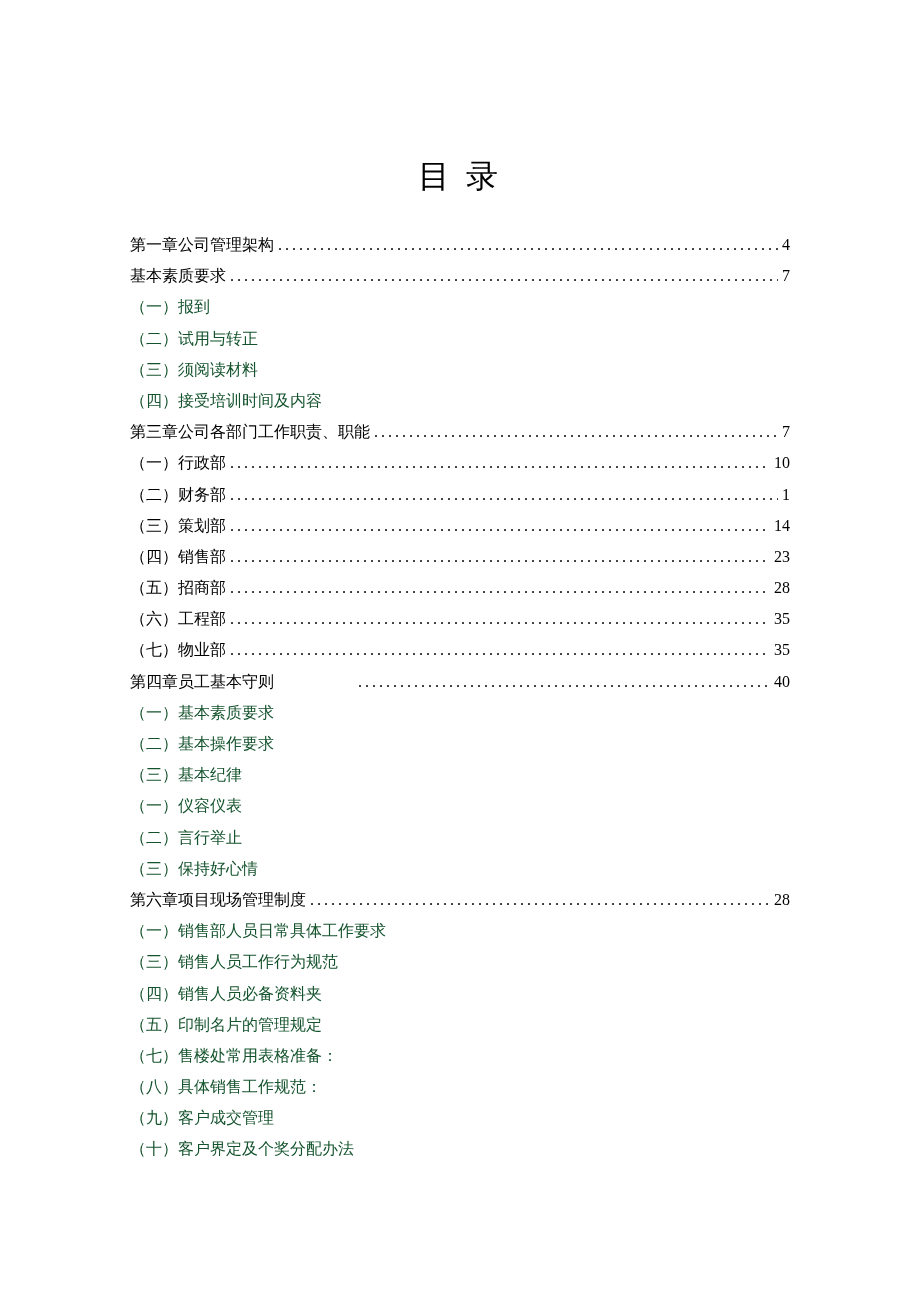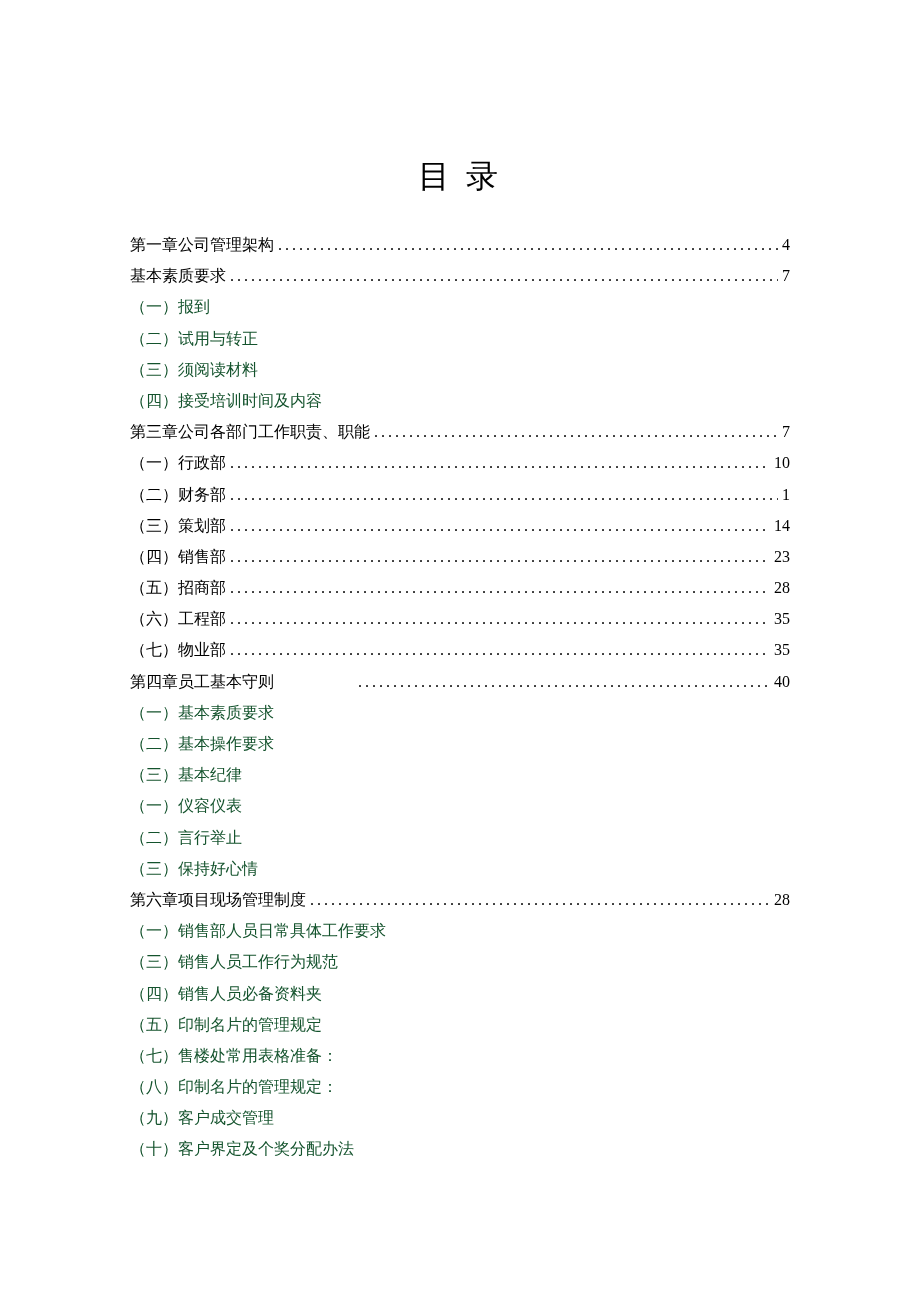--- a/index.html
+++ b/index.html
@@ -128,16 +128,16 @@
     <div class="toc-line">
       <span class="toc-label">第六章项目现场管理制度</span>
       <span class="dots"></span>
       <span class="page-num">28</span>
     </div>
     <div class="sub-line">（一）销售部人员日常具体工作要求</div>
     <div class="sub-line">（三）销售人员工作行为规范</div>
     <div class="sub-line">（四）销售人员必备资料夹</div>
     <div class="sub-line">（五）印制名片的管理规定</div>
     <div class="sub-line">（七）售楼处常用表格准备：</div>
-    <div class="sub-line">（八）印制名片的管理规定：</div>
+    <div class="sub-line">（八）具体销售工作规范：</div>
     <div class="sub-line">（九）客户成交管理</div>
     <div class="sub-line">（十）客户界定及个奖分配办法</div>
   </div>
 
 </body></html>

